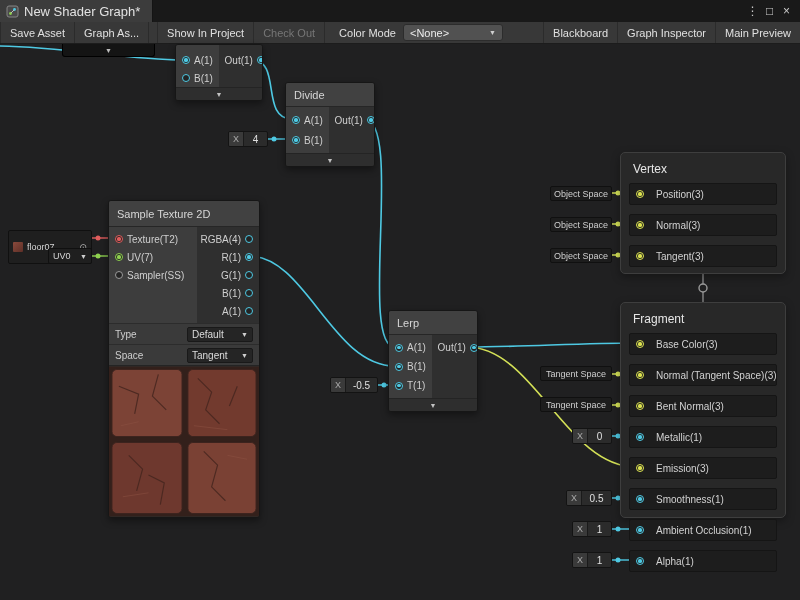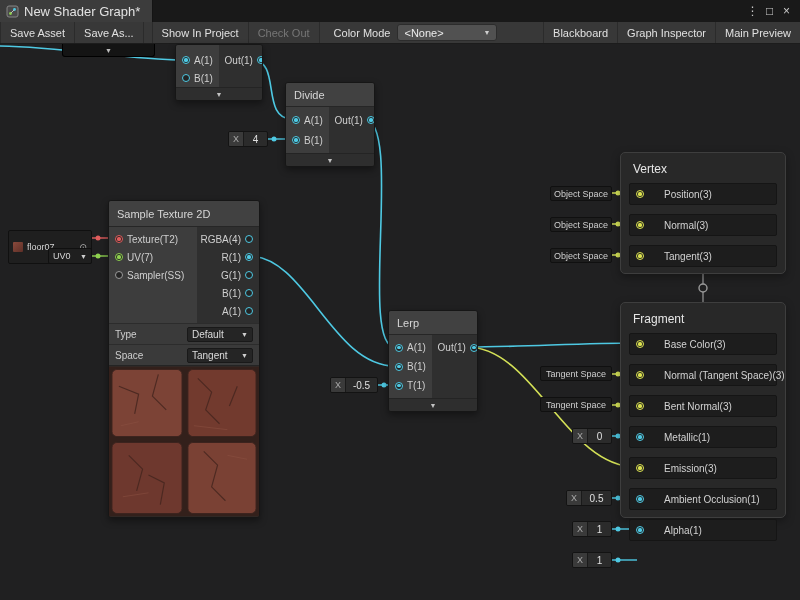--- a/index.html
+++ b/index.html
@@ -63,21 +63,21 @@
   .collapse{height:13px;display:flex;align-items:center;justify-content:center;background:#2e2e2e;border-top:1px solid #242424;color:#c2c2c2;font-size:8px;line-height:1;}
   .opt-row{height:21px;display:flex;align-items:center;justify-content:space-between;padding:0 6px;background:#3a3a3a;border-top:1px solid #2c2c2c;color:#cfcfcf;}
   .mini-dd{display:flex;align-items:center;justify-content:space-between;width:66px;height:15px;background:#252525;border:1px solid #191919;border-radius:2px;padding:0 4px;color:#dcdcdc;}
   .preview{display:block;border-top:1px solid #242424;}
 
   .cut-footer{position:absolute;left:62px;top:44px;width:93px;height:13px;background:#141414;border:1px solid #000;border-top:none;border-radius:0 0 3px 3px;display:flex;align-items:center;justify-content:center;color:#bdbdbd;font-size:8px;line-height:1;}
 
   
   .ctx{position:absolute;width:166px;background:#282828;border:1px solid #3e3e3e;border-radius:5px;box-shadow:0 3px 8px rgba(0,0,0,.35);}
   .ctx-title{padding:9px 12px 7px;font-size:12px;color:#e6e6e6;}
-  .ctx-row{height:22px;margin:0 8px 9px;background:#1d1d1d;border:1px solid #151515;border-radius:2px;display:flex;align-items:center;gap:20px;padding:0 6px;font-size:10px;color:#d2d2d2;white-space:nowrap;}
+  .ctx-row{height:22px;margin:0 8px 9px;background:#1d1d1d;border:1px solid #151515;border-radius:2px;display:flex;align-items:center;gap:12px;padding:0 6px;font-size:10px;color:#d2d2d2;white-space:nowrap;}
 
   
   .chip{position:absolute;height:15px;background:#1d1d1d;border:1px solid #101010;border-radius:2px;display:flex;align-items:center;justify-content:center;font-size:9px;color:#cfcfcf;white-space:nowrap;}
   .xchip{position:absolute;height:16px;background:#2b2b2b;border:1px solid #131313;border-radius:2px;display:flex;align-items:stretch;font-size:10px;color:#e0e0e0;overflow:hidden;}
   .xchip .xl{background:#3a3a3a;padding:0 4px;display:flex;align-items:center;color:#ababab;border-right:1px solid #1a1a1a;font-size:9px;}
   .xchip .xv{flex:1;display:flex;align-items:center;justify-content:center;padding:0 4px;}
   .texchip{position:absolute;height:16px;background:#1f1f1f;border:1px solid #101010;border-radius:2px;display:flex;align-items:center;gap:4px;padding:16px 4px;font-size:9px;color:#d6d6d6;}
   .texchip .thumb{width:10px;height:10px;border-radius:1px;background:linear-gradient(135deg,#8a4a3c,#5e2f27);flex:none;}
   .texchip .tname{flex:1;overflow:hidden;}
   .texchip .target{font-size:9px;color:#bdbdbd;}
@@ -100,21 +100,21 @@
     </div>
     <div class="win-controls">
       <span class="win-btn">⋮</span>
       <span class="win-btn">□</span>
       <span class="win-btn">×</span>
     </div>
   </div>
 
   <div class="toolbar">
     <div class="tb-btn first">Save Asset</div>
-    <div class="tb-btn">Save As...</div>
+    <div class="tb-btn">Graph As...</div>
     <div class="tb-gap"></div>
     <div class="tb-btn first">Show In Project</div>
     <div class="tb-btn disabled">Check Out</div>
     <div class="tb-label">Color Mode</div>
     <div class="tb-dd">
       <span>&lt;None&gt;</span>
       <span class="dd-arrow" style="font-size:7px;">▼</span>
     </div>
     <div class="tb-right">
       <div class="tb-btn">Blackboard</div>
@@ -391,20 +391,24 @@
     <div class="ctx-row">
       <span class="port p-f filled"></span>
       <span>Metallic(1)</span>
     </div>
     <div class="ctx-row">
       <span class="port p-v3 filled"></span>
       <span>Emission(3)</span>
     </div>
     <div class="ctx-row">
       <span class="port p-f filled"></span>
+      <span>Smoothness(1)</span>
+    </div>
+    <div class="ctx-row">
+      <span class="port p-f filled"></span>
       <span>Ambient Occlusion(1)</span>
     </div>
     <div class="ctx-row">
       <span class="port p-f filled"></span>
       <span>Alpha(1)</span>
     </div>
   </div>
 
   <div class="chip" style="left:540px;top:366px;width:72px;">
       <span>Tangent Space</span>

